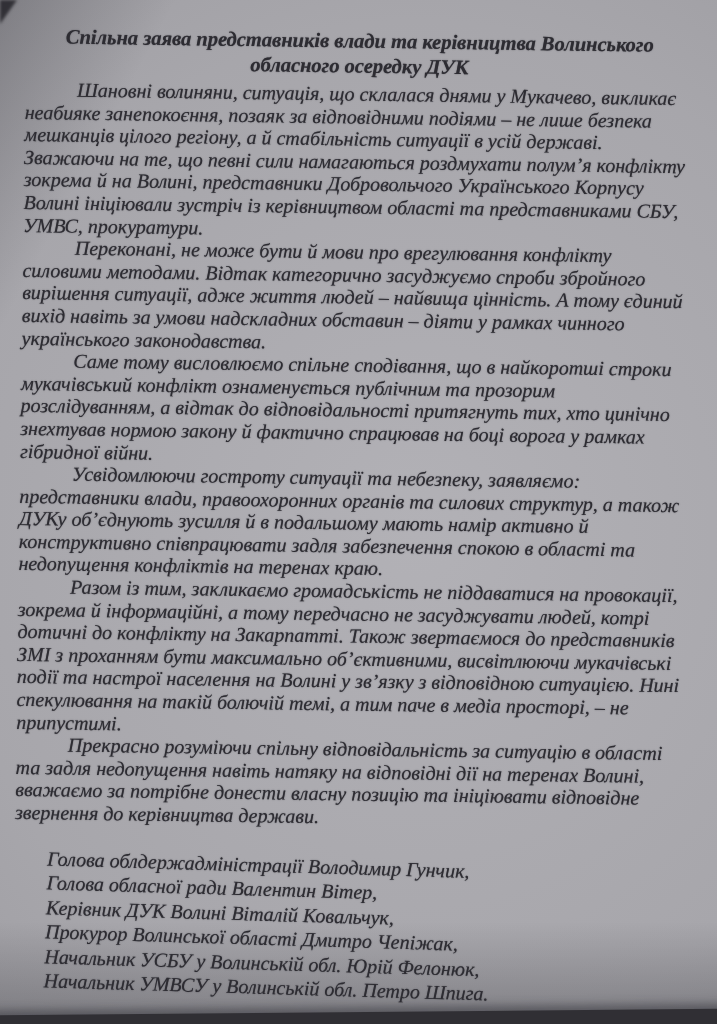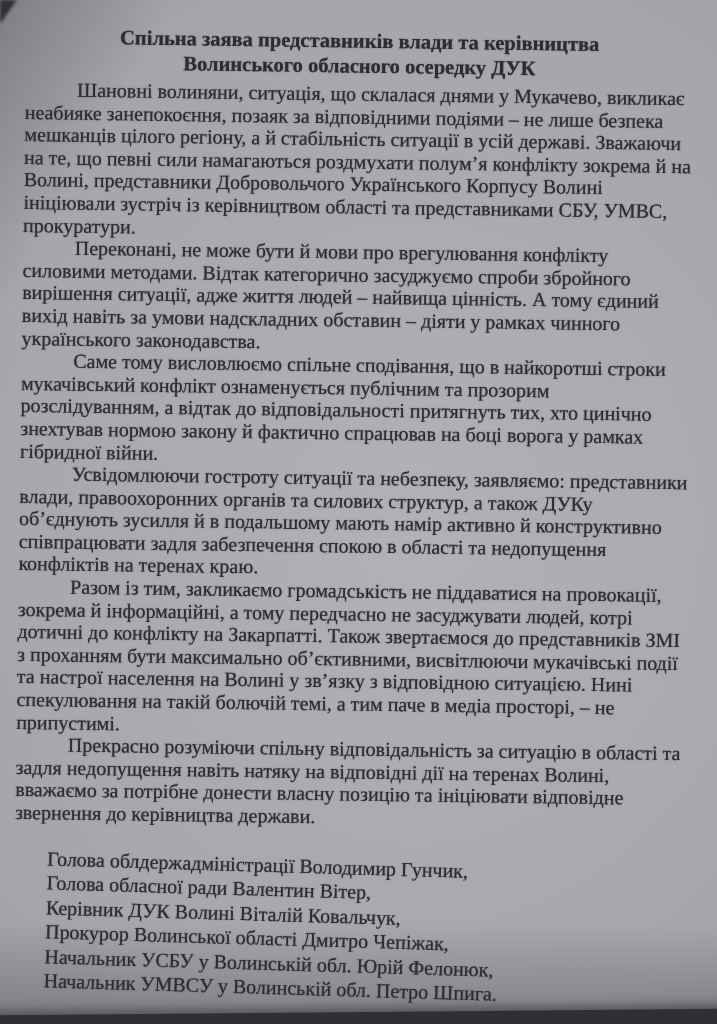--- a/index.html
+++ b/index.html
@@ -6,20 +6,21 @@
   .photo {
     position: relative;
     width: 717px;
     height: 1024px;
     overflow: hidden;
     font-family: "Liberation Serif", serif;
     background:
       linear-gradient(118deg, rgba(50,50,56,0.30) 0%, rgba(50,50,56,0) 14%),
       linear-gradient(to bottom, rgba(0,0,0,0) 90%, rgba(35,35,40,0.30) 100%),
       radial-gradient(ellipse 130% 100% at 58% 52%, #b2b1b6 0%, #a7a6ab 50%, #9a999e 82%, #8f8e93 100%);
+    font-style: italic;
   }
   .page {
     position: absolute;
     top: 24px;
     left: 26px;
     width: 668px;
     transform: rotate(0.8deg);
     transform-origin: 0 0;
     color: #2d2c32;
     font-size: 20px;

